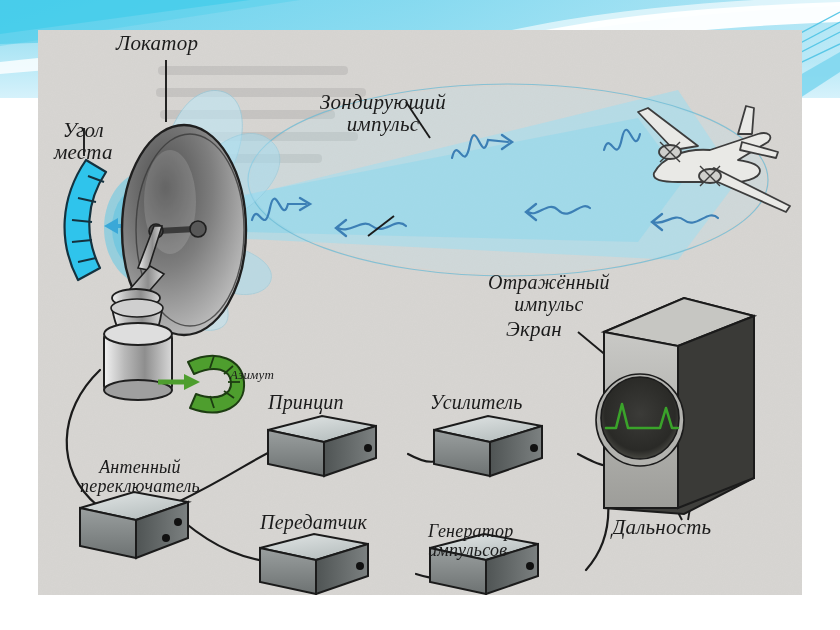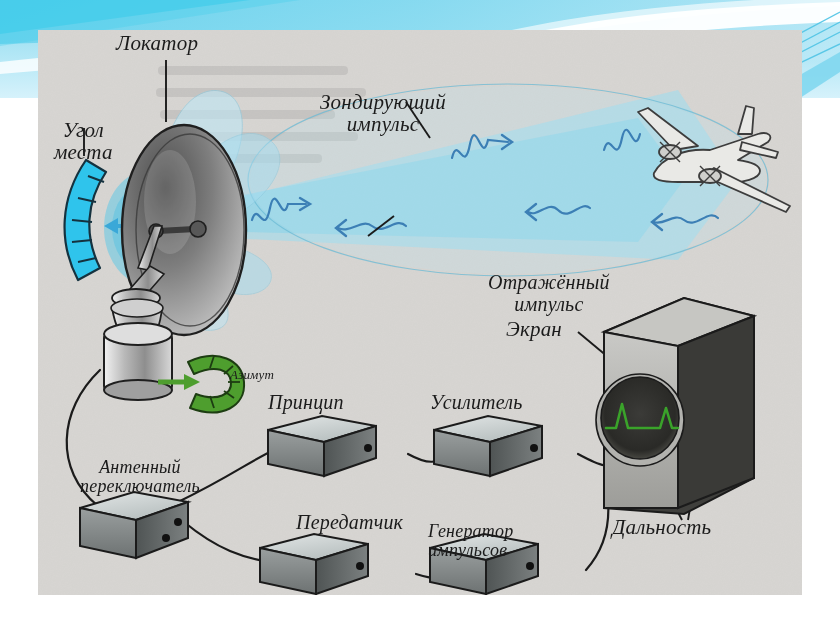--- a/index.html
+++ b/index.html
@@ -309,21 +309,21 @@
 
     <div class="lbl ital" style="left:230px;top:362px;font-size:20px;">Принцип</div>
 
     <div class="lbl ital" style="left:392px;top:362px;font-size:20px;">Усилитель</div>
 
     <div class="lbl ital2" style="left:42px;top:390px;text-align:center;">
       <span style="white-space:pre-line;display:block;">Антенный
 переключатель</span>
     </div>
 
-    <div class="lbl ital" style="left:222px;top:482px;font-size:20px;margin-left:36px;">Передатчик</div>
+    <div class="lbl ital" style="left:222px;top:482px;font-size:20px;">Передатчик</div>
 
     <div class="lbl ital" style="left:574px;top:486px;font-size:21px;">Дальность</div>
 
     <div class="lbl ital2" style="left:390px;top:454px;text-align:left;">
       <span style="white-space:pre-line;display:block;">Генератор
 импульсов</span>
     </div>
 
     <div class="lbl capt" style="left:566px;top:524px;">
       <span style="white-space:pre-line;display:block;">Принцип работы

